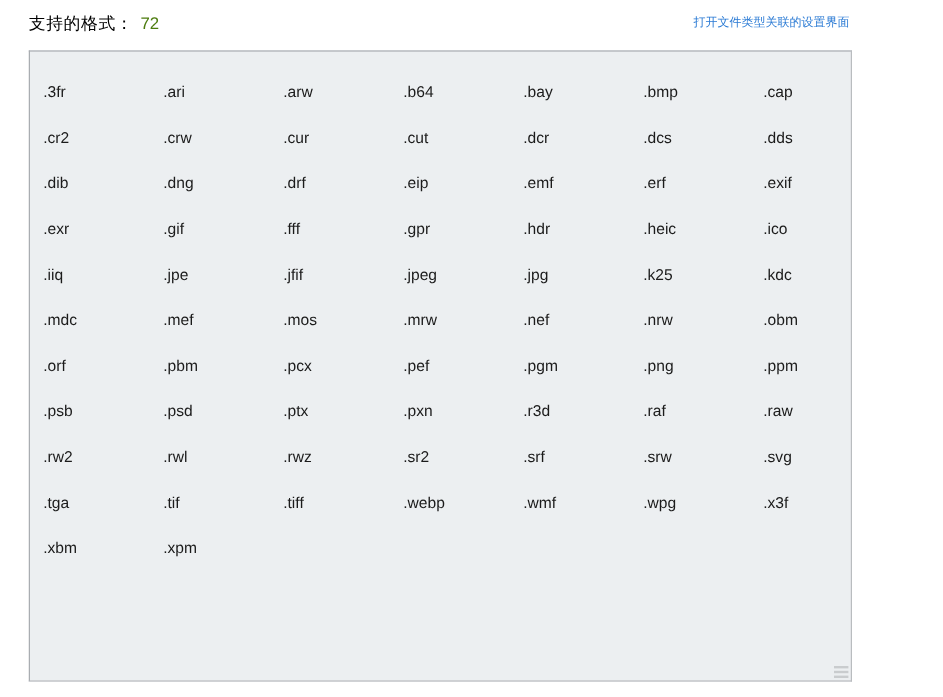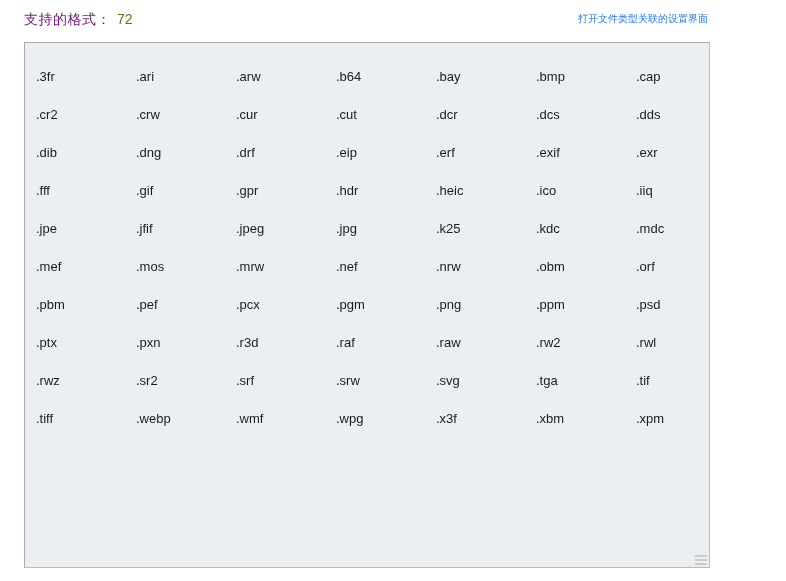--- a/index.html
+++ b/index.html
@@ -31,21 +31,21 @@
     align-items: center;
     background: #ffffff;
   }
   .header-left {
     display: flex;
     align-items: baseline;
     margin-left: 24px;
   }
   .header-label {
     font-size: 14px;
-    color: #701a75;
+    color: #000000;
     letter-spacing: 0.5px;
     text-align: center;
   }
   .header-count {
     font-size: 14px;
     color: #4d7c0f;
     margin-left: 6px;
   }
   .header-link {
     position: absolute;
@@ -127,50 +127,52 @@
         <div class="ext-item">.crw</div>
         <div class="ext-item">.cur</div>
         <div class="ext-item">.cut</div>
         <div class="ext-item">.dcr</div>
         <div class="ext-item">.dcs</div>
         <div class="ext-item">.dds</div>
         <div class="ext-item">.dib</div>
         <div class="ext-item">.dng</div>
         <div class="ext-item">.drf</div>
         <div class="ext-item">.eip</div>
+        <div class="ext-item">.emf</div>
         <div class="ext-item">.erf</div>
         <div class="ext-item">.exif</div>
         <div class="ext-item">.exr</div>
+        <div class="ext-item">.gif</div>
         <div class="ext-item">.fff</div>
-        <div class="ext-item">.gif</div>
         <div class="ext-item">.gpr</div>
         <div class="ext-item">.hdr</div>
         <div class="ext-item">.heic</div>
         <div class="ext-item">.ico</div>
         <div class="ext-item">.iiq</div>
         <div class="ext-item">.jpe</div>
         <div class="ext-item">.jfif</div>
         <div class="ext-item">.jpeg</div>
         <div class="ext-item">.jpg</div>
         <div class="ext-item">.k25</div>
         <div class="ext-item">.kdc</div>
         <div class="ext-item">.mdc</div>
         <div class="ext-item">.mef</div>
         <div class="ext-item">.mos</div>
         <div class="ext-item">.mrw</div>
         <div class="ext-item">.nef</div>
         <div class="ext-item">.nrw</div>
         <div class="ext-item">.obm</div>
         <div class="ext-item">.orf</div>
         <div class="ext-item">.pbm</div>
+        <div class="ext-item">.pcx</div>
         <div class="ext-item">.pef</div>
-        <div class="ext-item">.pcx</div>
         <div class="ext-item">.pgm</div>
         <div class="ext-item">.png</div>
         <div class="ext-item">.ppm</div>
+        <div class="ext-item">.psb</div>
         <div class="ext-item">.psd</div>
         <div class="ext-item">.ptx</div>
         <div class="ext-item">.pxn</div>
         <div class="ext-item">.r3d</div>
         <div class="ext-item">.raf</div>
         <div class="ext-item">.raw</div>
         <div class="ext-item">.rw2</div>
         <div class="ext-item">.rwl</div>
         <div class="ext-item">.rwz</div>
         <div class="ext-item">.sr2</div>

